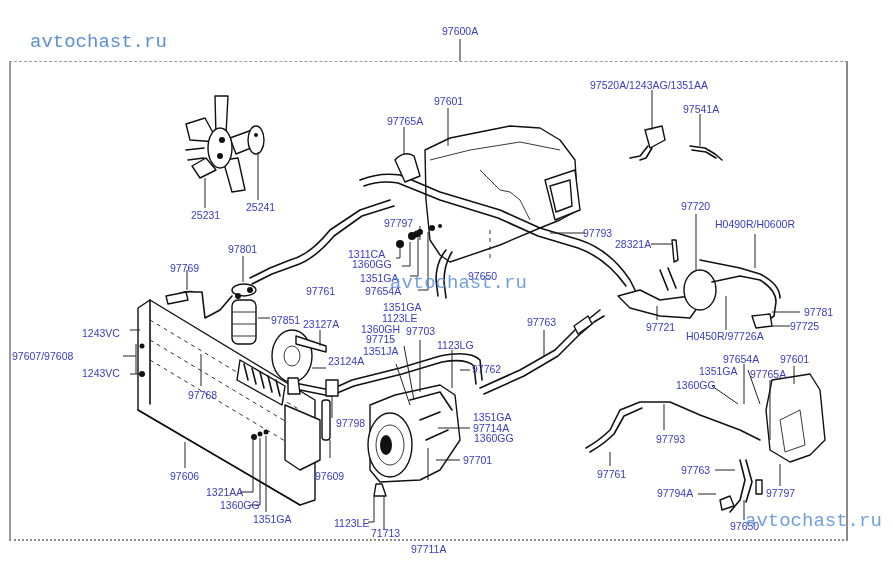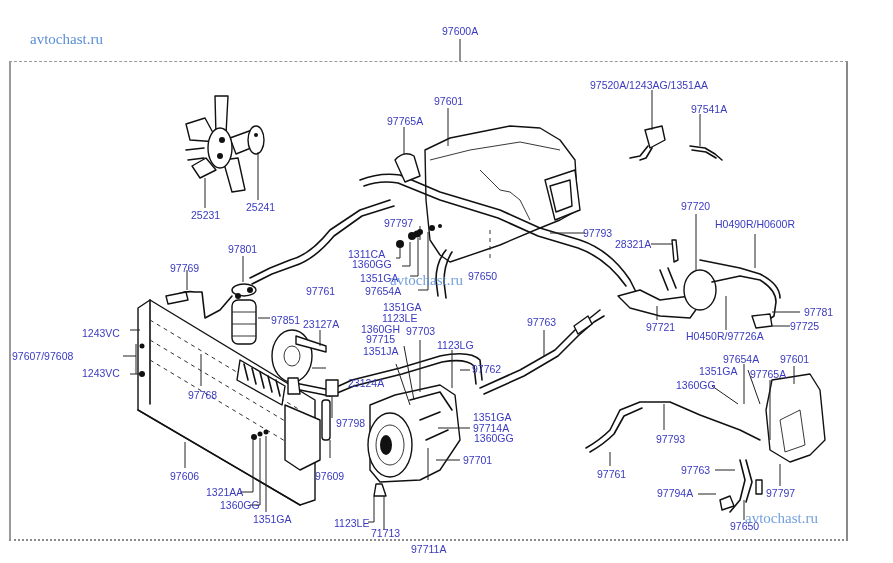--- a/index.html
+++ b/index.html
@@ -1,19 +1,19 @@
 <!DOCTYPE html>
 <html><head>
 <meta charset="utf-8">
 <style>
   html, body { margin: 0; padding: 0; background: #ffffff; }
   body { width: 893px; height: 563px; position: relative; overflow: hidden;
          font-family: "Liberation Sans", sans-serif; }
-  .watermark { position: absolute; color: #5b8fd6; font-size: 15px; letter-spacing: 0px;
-               font-family: Liberation Serif, serif; white-space: nowrap; }
+  .watermark { position: absolute; color: #5b8fd6; font-size: 19px; letter-spacing: 0px;
+               font-family: Liberation Mono, monospace; white-space: nowrap; }
   .wm-center { opacity: 0.85; }
   .frame { position: absolute; left: 9px; top: 61px; width: 839px; height: 480px;
            border-top: 1px dashed #9a9a9a; border-left: 2px solid #9a9a9a;
            border-right: 2px solid #8a8a8a; border-bottom: 2px dotted #8a8a8a; box-sizing: border-box; }
   svg.art { position: absolute; left: 0; top: 0; }
   .lbl { position: absolute; color: #3a3ac0; font-size: 10.5px; white-space: nowrap;
          font-family: "Liberation Sans", sans-serif; line-height: 11px; }
   .lead { stroke: #222; stroke-width: 1; fill: none; }
   .ink { stroke: #111; stroke-width: 1.6; fill: none; stroke-linecap: round; stroke-linejoin: round; }
   .inkf { stroke: #111; stroke-width: 1.4; fill: #fff; stroke-linejoin: round; }
@@ -210,21 +210,21 @@
   <line class="lead" x1="780" y1="464" x2="780" y2="486"></line>
   <line class="lead" x1="698" y1="494" x2="716" y2="494"></line>
   <line class="lead" x1="744" y1="500" x2="744" y2="520"></line>
 </svg>
 
 <div class="lbl" style="left:442px;top:26px;">97600A</div>
 
 <div class="lbl" style="left:434px;top:96px;">97601</div>
 <div class="lbl" style="left:387px;top:116px;">97765A</div>
 <div class="lbl" style="left:590px;top:80px;">97520A/1243AG/1351AA</div>
-<div class="lbl" style="left:683px;top:104px;margin-left:8px;">97541A</div>
+<div class="lbl" style="left:683px;top:104px;">97541A</div>
 <div class="lbl" style="left:191px;top:210px;">25231</div>
 <div class="lbl" style="left:246px;top:202px;">25241</div>
 <div class="lbl" style="left:384px;top:218px;">97797</div>
 <div class="lbl" style="left:583px;top:228px;">97793</div>
 <div class="lbl" style="left:615px;top:239px;">28321A</div>
 <div class="lbl" style="left:681px;top:201px;">97720</div>
 <div class="lbl" style="left:715px;top:219px;">H0490R/H0600R</div>
 <div class="lbl" style="left:228px;top:244px;">97801</div>
 <div class="lbl" style="left:348px;top:249px;">1311CA</div>
 <div class="lbl" style="left:352px;top:259px;">1360GG</div>
@@ -244,21 +244,21 @@
 <div class="lbl" style="left:790px;top:321px;">97725</div>
 <div class="lbl" style="left:361px;top:324px;">1360GH</div>
 <div class="lbl" style="left:366px;top:334px;">97715</div>
 <div class="lbl" style="left:406px;top:326px;text-align:right;">97703</div>
 <div class="lbl" style="left:363px;top:346px;">1351JA</div>
 <div class="lbl" style="left:437px;top:340px;">1123LG</div>
 <div class="lbl" style="left:686px;top:331px;">H0450R/97726A</div>
 <div class="lbl" style="left:12px;top:351px;">97607/97608</div>
 <div class="lbl" style="left:82px;top:368px;">1243VC</div>
 <div class="lbl" style="left:188px;top:390px;text-align:center;">97768</div>
-<div class="lbl" style="left:328px;top:378px;margin-left:20px;">23124A</div>
+<div class="lbl" style="left:328px;top:356px;">23124A</div>
 <div class="lbl" style="left:472px;top:364px;">97762</div>
 <div class="lbl" style="left:723px;top:354px;">97654A</div>
 <div class="lbl" style="left:780px;top:354px;">97601</div>
 <div class="lbl" style="left:699px;top:366px;">1351GA</div>
 <div class="lbl" style="left:750px;top:369px;">97765A</div>
 <div class="lbl" style="left:676px;top:380px;">1360GG</div>
 <div class="lbl" style="left:336px;top:418px;">97798</div>
 <div class="lbl" style="left:473px;top:412px;">1351GA</div>
 <div class="lbl" style="left:473px;top:423px;">97714A</div>
 <div class="lbl" style="left:474px;top:433px;">1360GG</div>

